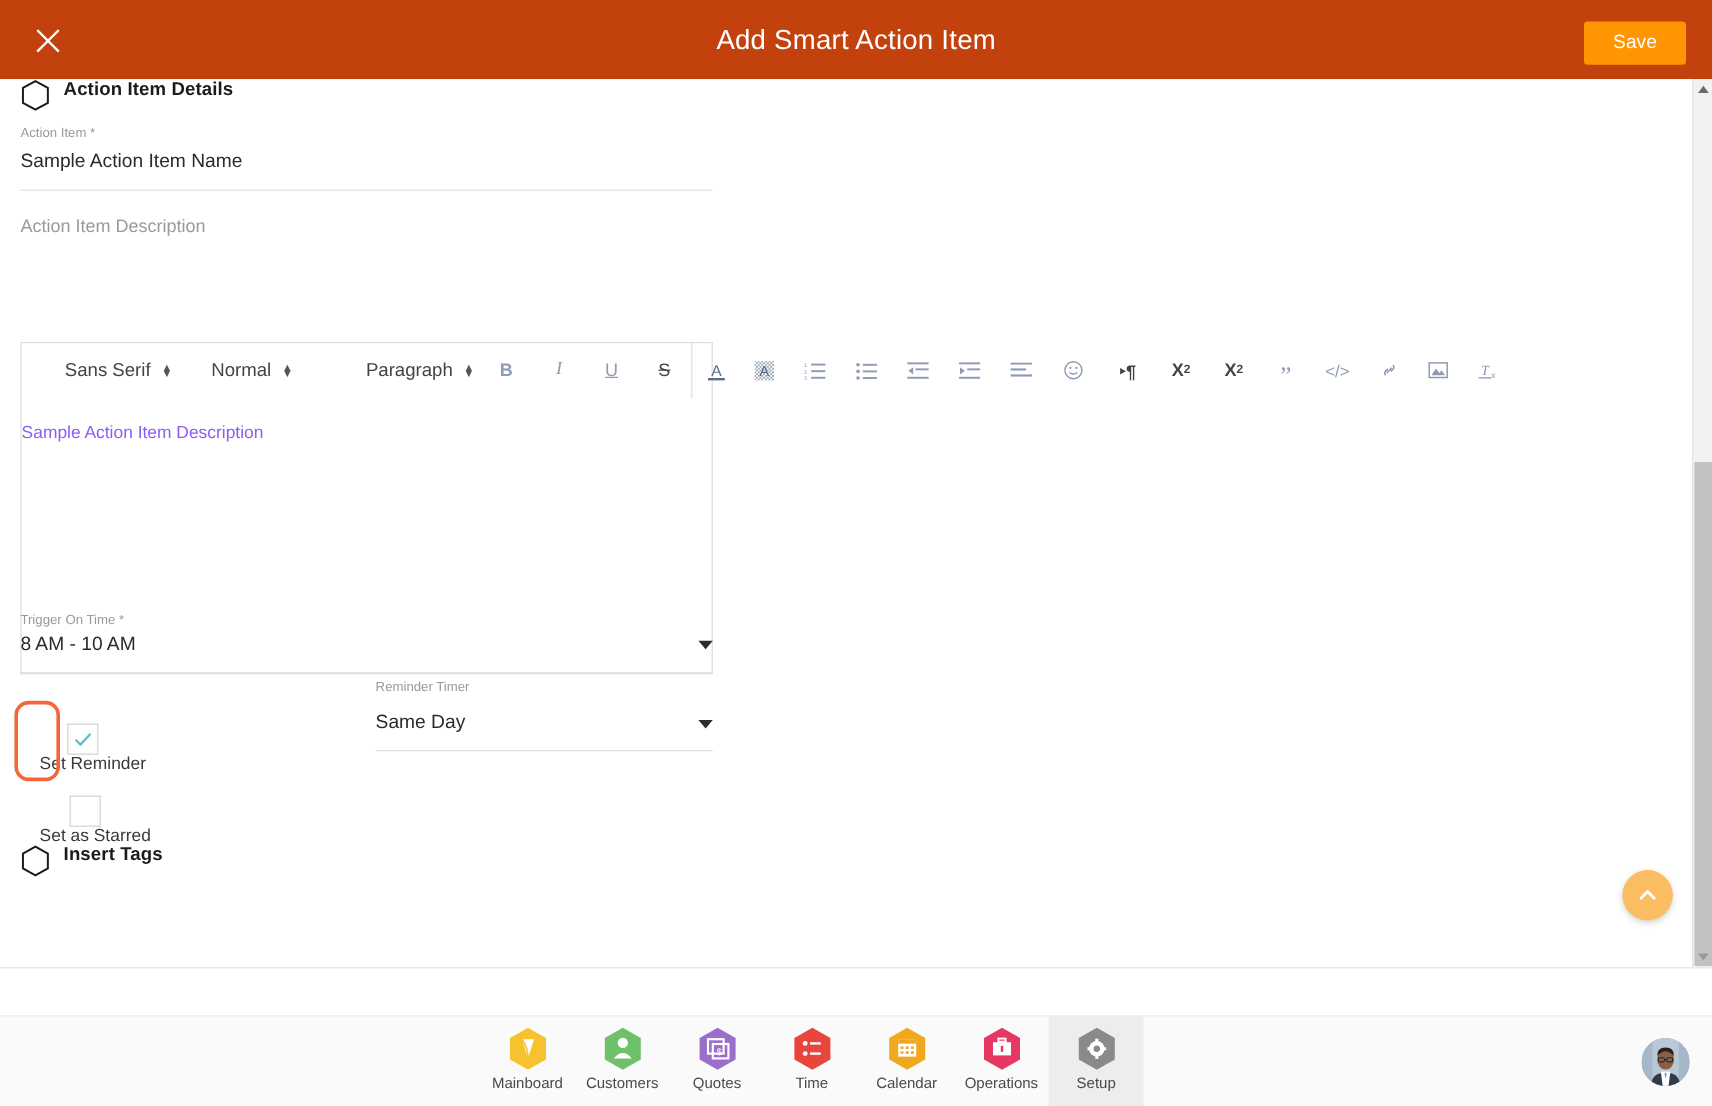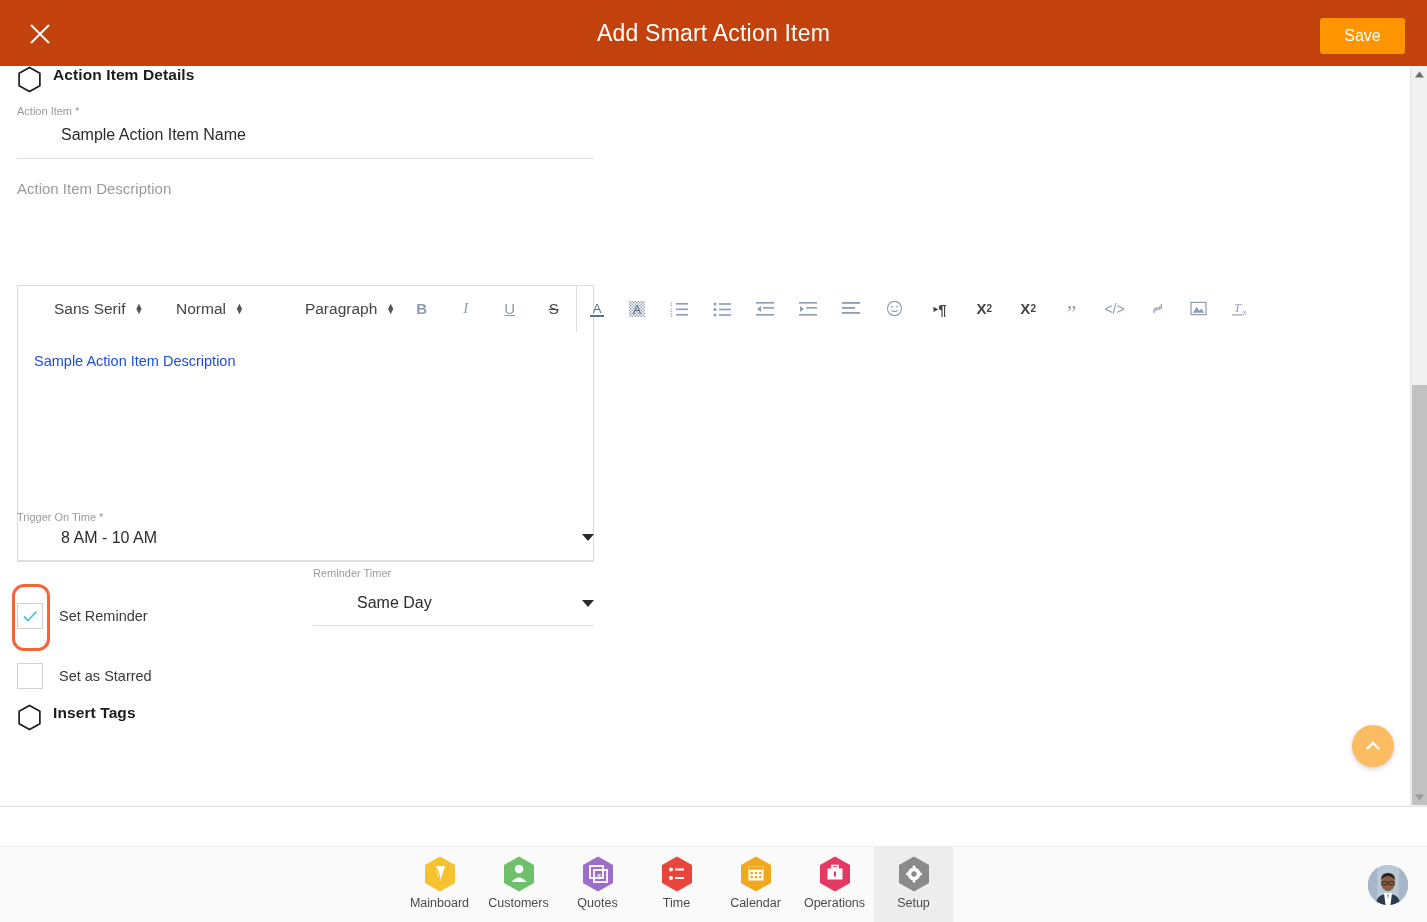--- a/index.html
+++ b/index.html
@@ -45,21 +45,21 @@
   }
   .hex { width: 25px; height: 27px; flex: none; }
   .section-title {
     font-size: 15.5px; font-weight: bold; color: #1b1b1b; letter-spacing: .1px;
   }
 
   .field-label {
     position: absolute; font-size: 11px; color: #9a9a9a; font-weight: 400;
   }
   .field-value {
-    position: absolute; font-size: 16px; color: #2b2b2b; margin-left: 44px;
+    position: absolute; font-size: 16px; color: #2b2b2b;
   }
   .field-underline {
     position: absolute; height: 1px; background: #e0e0e0;
   }
 
   
   .editor-box {
     position: absolute; left: 17px; top: 219px;
     width: 577px; height: 277px; border: 1px solid #dcdcdc; background: #fff;
   }
@@ -81,34 +81,34 @@
   .tb-btn {
     display: flex; align-items: center; justify-content: center;
     height: 47px; color: #8e9bb3; cursor: pointer;
     font-size: 15px; user-select: none;
   }
   .tb-btn.dark { color: #444; }
   .tb-sep {
     width: 1px; height: 47px; background: #dcdcdc; flex: none;
   }
   .editor-body {
-    position: absolute; left: 18px; top: 267px;
+    position: absolute; left: 2px; top: 267px;
     width: 575px; height: 228px; padding: 18px 16px;
-    font-size: 14.5px; color: #1d4ed8; line-height: 1.4;
+    font-size: 14.5px; color: #8b5cf6; line-height: 1.4;
   }
 
   
   .caret {
     position: absolute; width: 0; height: 0;
     border-left: 6px solid transparent; border-right: 6px solid transparent;
     border-top: 7px solid #2b2b2b; cursor: pointer;
   }
 
   
-  .cb-wrap { position: absolute; display: flex; align-items: center; }
+  .cb-wrap { position: absolute; display: flex; align-items: center; flex-direction: column; }
   .cb {
     width: 26px; height: 26px; border: 1px solid #d2d2d2; background: #fff;
     display: flex; align-items: center; justify-content: center;
     cursor: pointer; flex: none;
   }
   .cb-label { margin-left: 16px; font-size: 14.5px; color: #3a3a3a; }
   .cb-highlight {
     position: absolute; border: 3px solid #f4663a; border-radius: 12px;
     pointer-events: none;
   }

